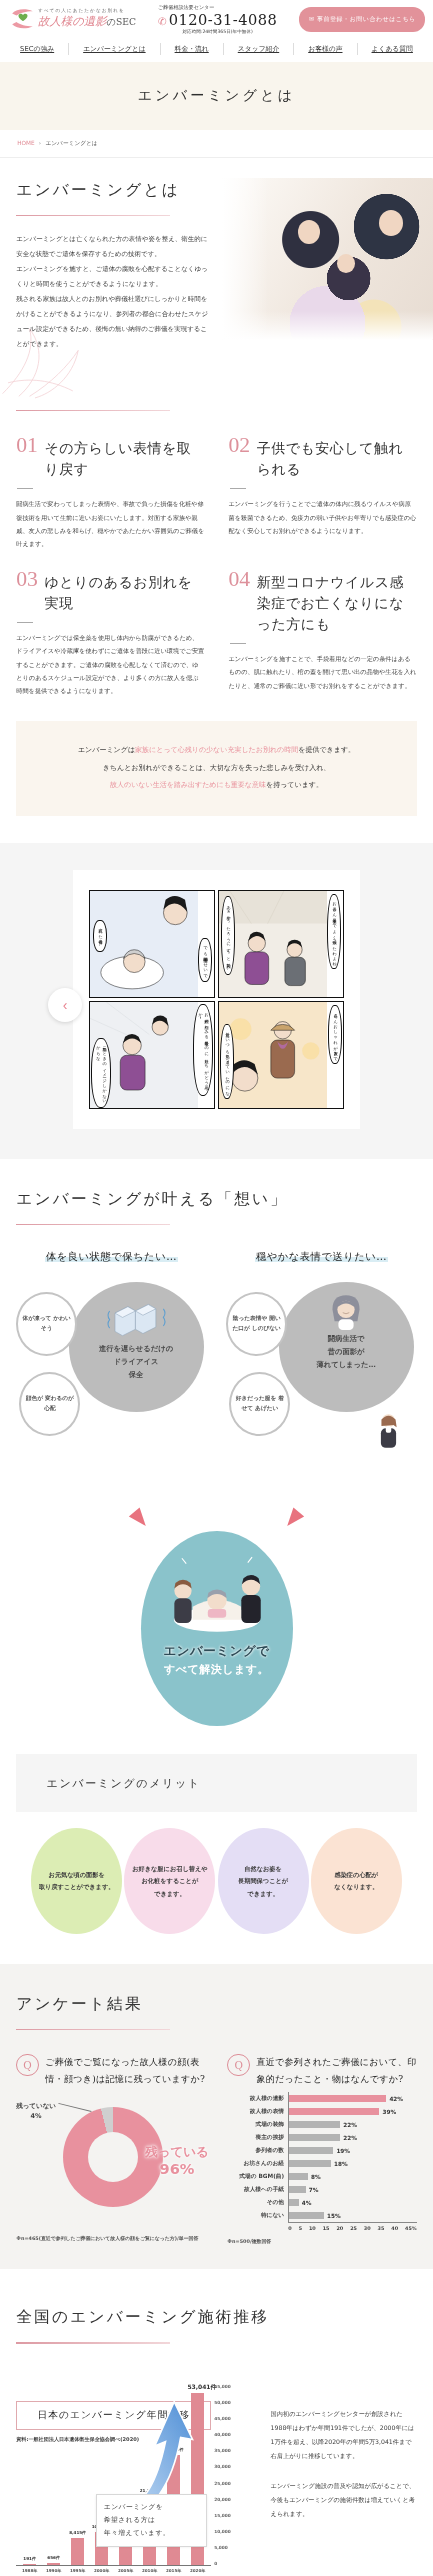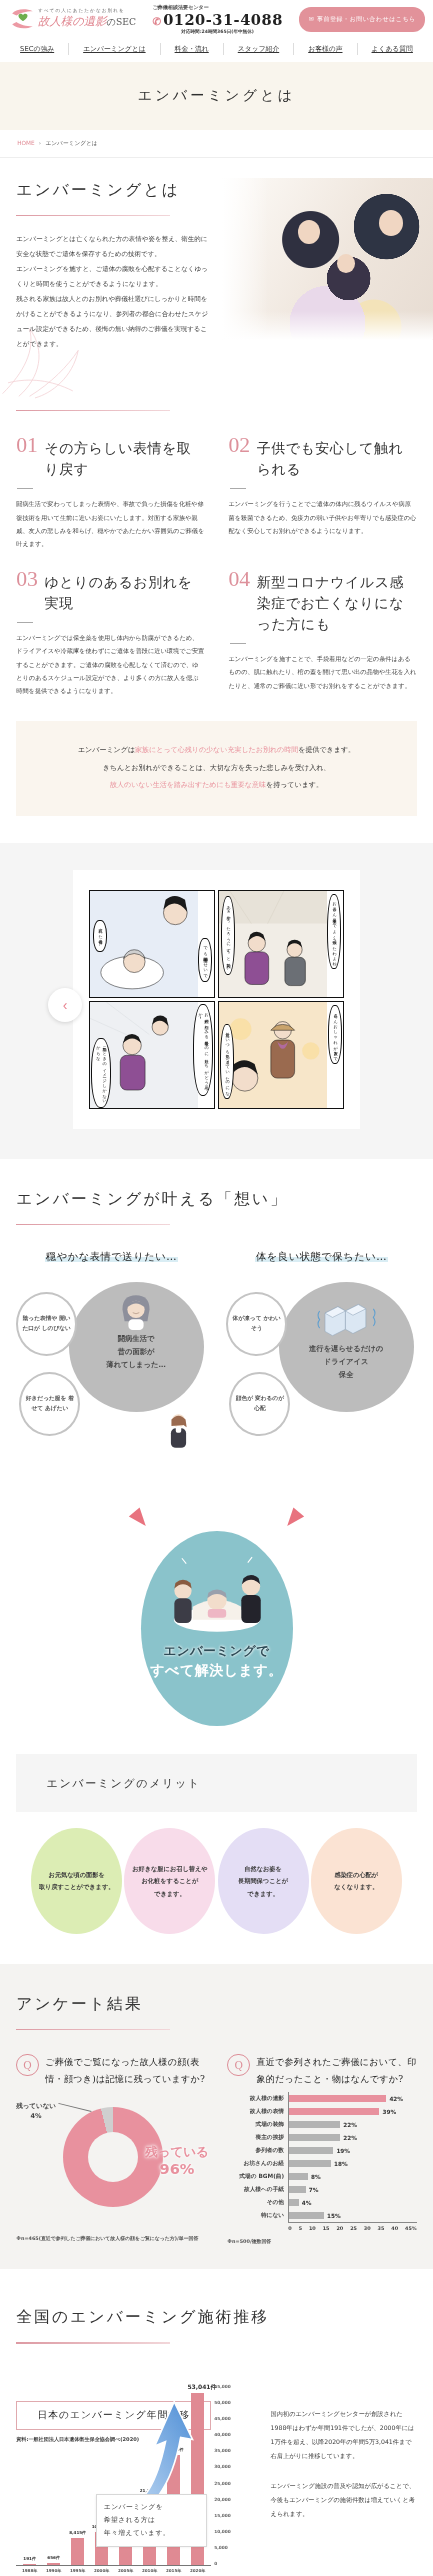--- a/index.html
+++ b/index.html
@@ -4,21 +4,21 @@
 <style>
   html,body{margin:0;padding:0;background:#fff;}
   body{width:433px;font-family:"DejaVu Sans","Liberation Sans",sans-serif;color:#333;}
   .serif{font-family:"DejaVu Serif","Liberation Serif",serif;font-weight:normal;}
   
   .hdr{display:flex;align-items:center;justify-content:space-between;padding:4.3px 7.6px 3.2px 10.8px;background:#fff;}
   .logo{display:flex;align-items:flex-start;gap:3.2px;}
   .logo-txt .tag{font-size:4.6px;color:#666;letter-spacing:1.1px;margin-bottom:1.1px;}
   .logo-main{font-family:"DejaVu Serif","Liberation Serif",serif;font-style:italic;font-size:11.4px;color:#e0848e;}
   .logo-sub{font-family:"DejaVu Serif","Liberation Serif",serif;font-size:9.2px;color:#555;}
-  .phone-blk{text-align:center;line-height:1.25;font-weight:bold;}
+  .phone-blk{text-align:center;line-height:1.25;}
   .phone-label{font-size:5.1px;color:#444;text-align:left;}
   .phone-num{font-family:"DejaVu Serif","Liberation Serif",serif;font-size:14.6px;color:#222;letter-spacing:0.5px;}
   .phone-ic{color:#e0848e;font-size:10.3px;margin-right:1.6px;}
   .phone-hours{font-size:4.6px;color:#444;}
   .cta{background:#e2929a;color:#fff;border:none;border-radius:12px;padding:7.6px 9.7px;font-size:6px;letter-spacing:0.5px;cursor:pointer;}
   .cta .mail{margin-right:2.7px;}
   .nav{display:flex;justify-content:center;align-items:center;padding:5.4px 0 6.5px;}
   .nav-item{font-size:6.8px;color:#333;padding:1.1px 14px;border-left:0.5px solid #ddd;cursor:pointer;white-space:nowrap;text-decoration:underline;}
   .nav-item:first-child{border-left:none;}
   
@@ -69,21 +69,21 @@
   .ocol .ttl span{background:linear-gradient(transparent 58%,#d9edf4 58%);padding:0 1.1px;}
   .gray-ell{position:absolute;right:3.2px;top:32.5px;width:135px;height:130px;border-radius:50%;background:#bcbcbc;text-align:center;}
   .gray-ell .cap{font-size:7.3px;font-weight:bold;color:#4a4a4a;line-height:1.8;white-space:pre-line;}
   .wbub{position:absolute;width:61px;height:64px;border-radius:50%;background:#fff;border:2.7px solid #c4c4c4;display:flex;align-items:center;justify-content:center;text-align:center;font-size:5.7px;font-weight:bold;color:#555;line-height:1.7;padding:3.2px;box-sizing:border-box;}
   .solve{position:relative;height:233px;margin-top:2.2px;}
   .arr{position:absolute;width:0;height:0;border-style:solid;}
   .arr-l{left:117px;top:3.2px;border-width:0 7.6px 18.4px 7.6px;border-color:transparent transparent #e8737f transparent;transform:rotate(140deg);}
   .arr-r{right:117px;top:3.2px;border-width:0 7.6px 18.4px 7.6px;border-color:transparent transparent #e8737f transparent;transform:rotate(-140deg);}
   .teal{position:absolute;left:50%;transform:translateX(-50%);top:24px;width:152px;height:195px;border-radius:50%;background:#8ac3cb;text-align:center;padding-top:24px;box-sizing:border-box;}
   .teal .l1{font-size:12.5px;font-weight:bold;color:#2e4c57;text-shadow:0 0 2.2px #fff,0 0 3.2px #fff;letter-spacing:0.5px;margin-top:5.4px;}
-  .teal .l2{font-size:14px;font-weight:bold;color:#fff;letter-spacing:0.5px;margin-top:2.2px;}
+  .teal .l2{font-size:11px;font-weight:bold;color:#fff;letter-spacing:0.5px;margin-top:2.2px;}
   
   .merit-bar{margin:14px 0 0;background:#f5f5f5;padding:9.7px 18.4px;}
   .merit-bar h3{margin:12px;font-size:11px;letter-spacing:1.6px;color:#333;}
   .merit-row{display:flex;justify-content:space-between;padding:16.2px 15px 21.7px;}
   .mell{width:91px;height:106px;border-radius:50%;display:flex;align-items:center;justify-content:center;text-align:center;font-size:6.2px;font-weight:bold;color:#3c3c3c;line-height:2;white-space:pre-line;}
   
   .survey{background:#f4f3f1;padding:30px 16.2px 25px;margin-top:7.6px;}
   .qcols{display:flex;gap:21.7px;margin-top:24px;}
   .qcol{width:191px;}
   .qrow{display:flex;gap:6.5px;}
@@ -293,47 +293,20 @@
       </div>
     </div>
   </div>
 </section>
 
 <section class="omoi">
   <h2 class="sec-h serif">エンバーミングが叶える「想い」</h2>
   <div class="sec-h-line"></div>
   <div class="omoi-cols">
     <div class="ocol">
-      <div class="ttl"><span>穏やかな表情で送りたい…</span></div>
-      <div class="gray-ell">
-        <svg width="38" height="39" viewBox="0 0 70 72" style="margin-top:8.7px;">
-          <path d="M10 34 q0 -26 25 -26 q25 0 25 26 l-4 22 l-42 0z" fill="#8d8f9b"></path>
-          <circle cx="35" cy="34" r="16" fill="#f2ddcb"></circle>
-          <path d="M19 30 q16 -14 32 0 l0 -6 q-16 -12 -32 0z" fill="#8d8f9b"></path>
-          <path d="M29 40 q6 4 12 0" stroke="#9b7c6a" fill="none"></path>
-          <rect x="21" y="52" width="28" height="20" rx="8" fill="#fff"></rect>
-        </svg>
-        <div class="cap">闘病生活で
-昔の面影が
-薄れてしまった…</div>
-      </div>
-      <div class="wbub" style="left:0;top:42px;">陰った表情や
-開いた口が
-しのびない</div>
-      <div class="wbub" style="left:3.2px;top:122px;">好きだった服を
-着せて
-あげたい</div>
-      <svg width="25" height="38" viewBox="0 0 46 70" style="position:absolute;right:16.2px;top:162px;">
-        <circle cx="23" cy="16" r="12" fill="#f2ddcb"></circle>
-        <path d="M10 14 q13 -14 26 0 l2 14 l-6 -4 l-22 2z" fill="#9a6a4f"></path>
-        <rect x="9" y="30" width="28" height="36" rx="9" fill="#3c3c46"></rect>
-        <rect x="18" y="26" width="10" height="12" rx="3" fill="#fff"></rect>
-      </svg>
-    </div>
-    <div class="ocol">
       <div class="ttl"><span>体を良い状態で保ちたい…</span></div>
       <div class="gray-ell">
         <svg width="65" height="43" viewBox="0 0 120 80" style="margin-top:15px;">
           <g stroke="#8fa3b8" fill="#dbe7f3">
             <path d="M20 30 l24 -12 l14 8 l0 34 l-24 12 l-14 -8z"></path>
             <path d="M20 30 l24 -12 l14 8 l-24 12z" fill="#eef4fb"></path>
             <path d="M58 26 l24 -12 l14 8 l0 34 l-24 12 l-14 -8z"></path>
             <path d="M58 26 l24 -12 l14 8 l-24 12z" fill="#eef4fb"></path>
           </g>
           <path d="M10 26 q-6 8 0 16 q-6 8 0 16" stroke="#5f9fd0" fill="none" stroke-width="2"></path>
@@ -341,20 +314,47 @@
         </svg>
         <div class="cap">進行を遅らせるだけの
 ドライアイス
 保全</div>
       </div>
       <div class="wbub" style="left:0;top:42px;">体が凍って
 かわいそう</div>
       <div class="wbub" style="left:3.2px;top:122px;">顔色が
 変わるのが
 心配</div>
+    </div>
+    <div class="ocol">
+      <div class="ttl"><span>穏やかな表情で送りたい…</span></div>
+      <div class="gray-ell">
+        <svg width="38" height="39" viewBox="0 0 70 72" style="margin-top:8.7px;">
+          <path d="M10 34 q0 -26 25 -26 q25 0 25 26 l-4 22 l-42 0z" fill="#8d8f9b"></path>
+          <circle cx="35" cy="34" r="16" fill="#f2ddcb"></circle>
+          <path d="M19 30 q16 -14 32 0 l0 -6 q-16 -12 -32 0z" fill="#8d8f9b"></path>
+          <path d="M29 40 q6 4 12 0" stroke="#9b7c6a" fill="none"></path>
+          <rect x="21" y="52" width="28" height="20" rx="8" fill="#fff"></rect>
+        </svg>
+        <div class="cap">闘病生活で
+昔の面影が
+薄れてしまった…</div>
+      </div>
+      <div class="wbub" style="left:0;top:42px;">陰った表情や
+開いた口が
+しのびない</div>
+      <div class="wbub" style="left:3.2px;top:122px;">好きだった服を
+着せて
+あげたい</div>
+      <svg width="25" height="38" viewBox="0 0 46 70" style="position:absolute;right:16.2px;top:162px;">
+        <circle cx="23" cy="16" r="12" fill="#f2ddcb"></circle>
+        <path d="M10 14 q13 -14 26 0 l2 14 l-6 -4 l-22 2z" fill="#9a6a4f"></path>
+        <rect x="9" y="30" width="28" height="36" rx="9" fill="#3c3c46"></rect>
+        <rect x="18" y="26" width="10" height="12" rx="3" fill="#fff"></rect>
+      </svg>
     </div>
   </div>
   <div class="solve">
     <div class="arr arr-l"></div>
     <div class="arr arr-r"></div>
     <div class="teal">
       <svg width="114" height="81" viewBox="0 0 210 150">
         <ellipse cx="105" cy="120" rx="80" ry="22" fill="#fff"></ellipse>
         <path d="M60 96 q45 -26 90 0 l0 24 l-90 0z" fill="#f6f1ea"></path>
         <circle cx="105" cy="84" r="18" fill="#f2ddcb"></circle>

